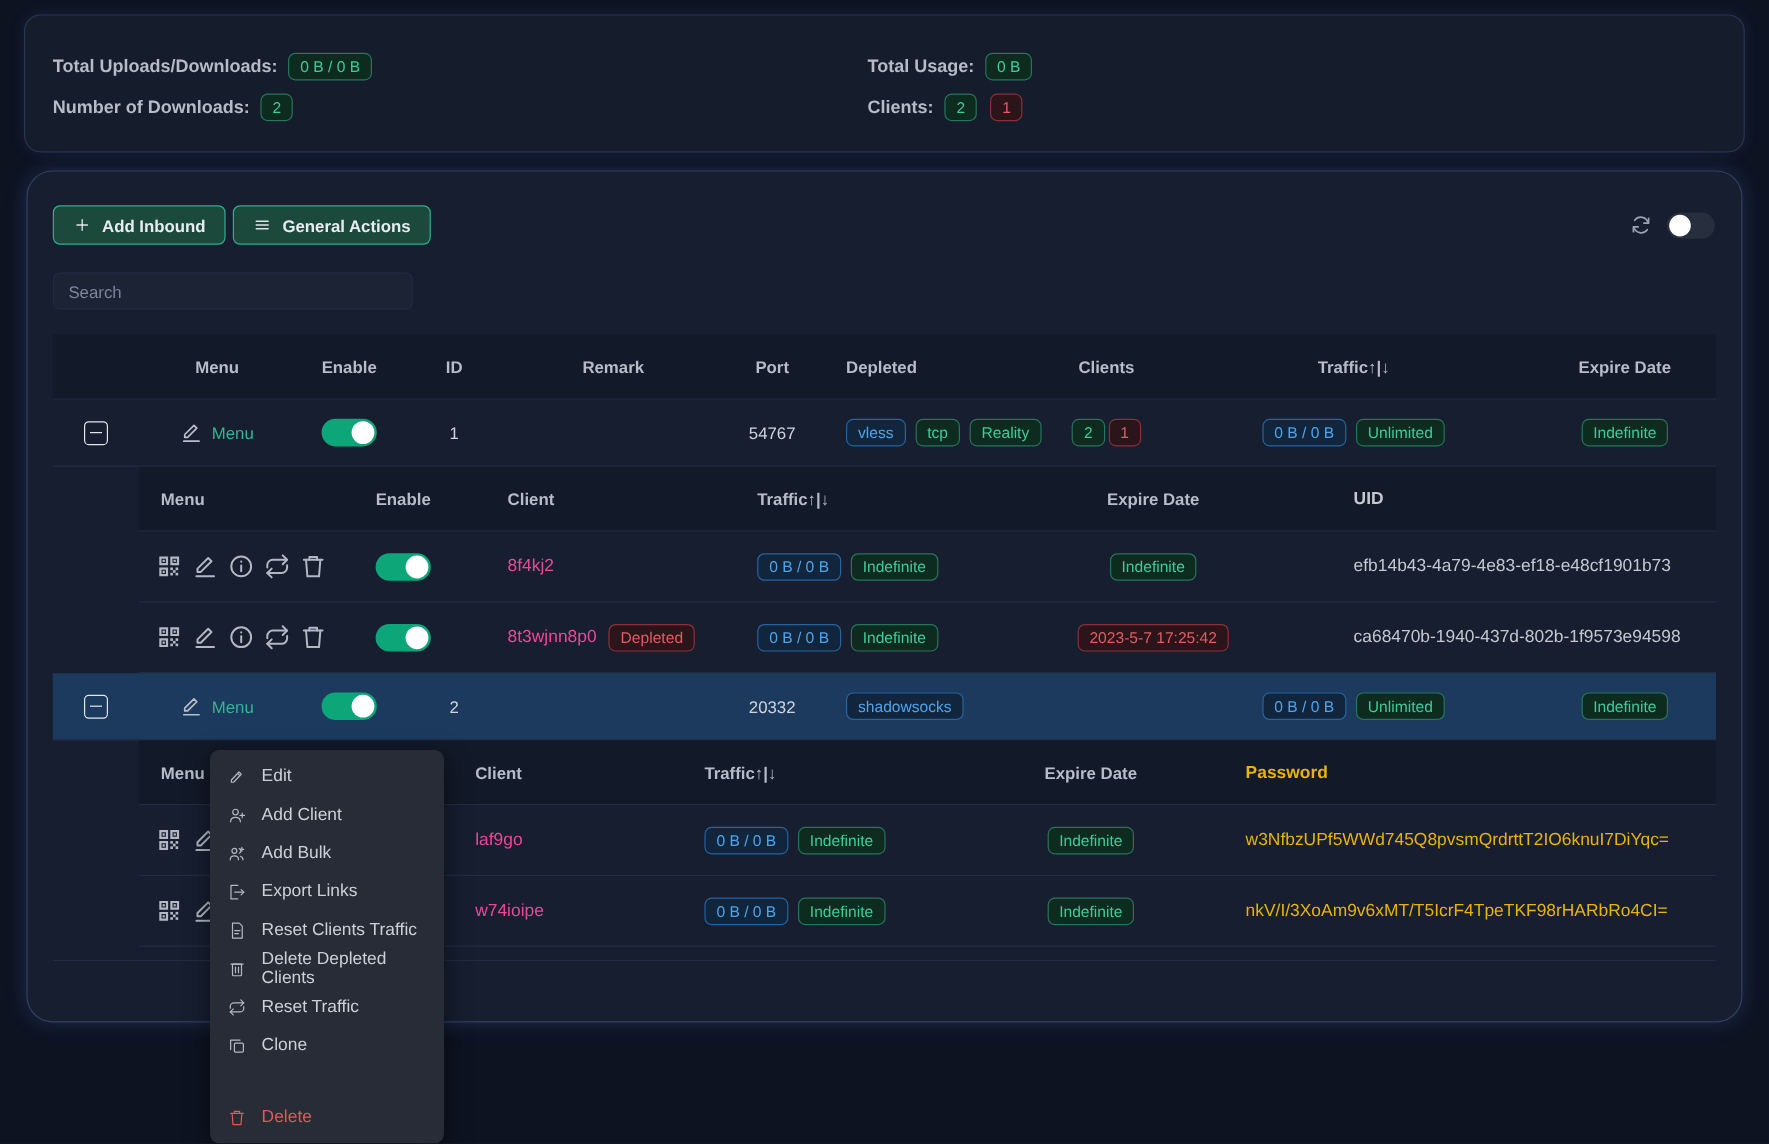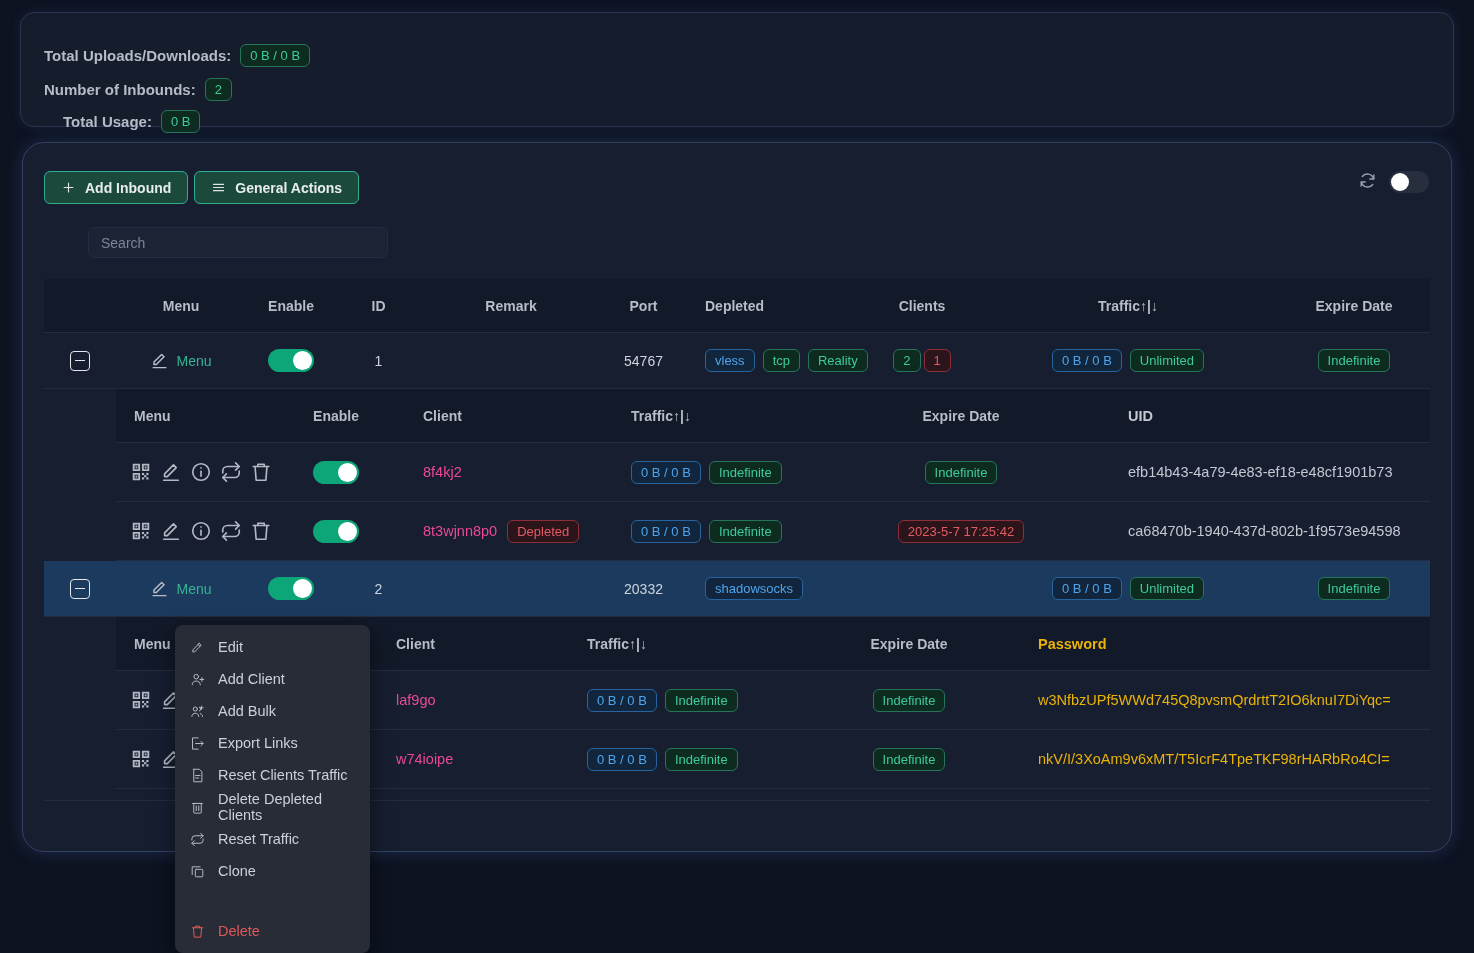--- a/index.html
+++ b/index.html
@@ -11,21 +11,21 @@
     color:#cfd4dc;
     overflow:hidden;
   }
   svg.ic { display:block; fill:none; stroke:currentColor; stroke-width:1.8; stroke-linecap:round; stroke-linejoin:round; }
 
   
   .stats-card {
     position:absolute; left:20px; top:12px; width:1434px; height:115px;
     background:#151c2c; border:1px solid #2a3550; border-radius:14px;
     box-shadow:0 0 12px rgba(90,120,220,.14);
-    display:flex; padding:26px 24px 0 23px;flex-direction:column;
+    display:flex; padding:26px 24px 0 23px;
   }
   .stats-col { display:flex; flex-direction:column; gap:2px; }
   .stats-col.left { width:660px; }
   .stats-col.right { padding-left:19px; }
   .stat-row { display:flex; align-items:center; height:32px; gap:9px; }
   .stat-label { color:#b5bcc7; font-size:15px; font-weight:700; }
 
   
   .tag {
     display:inline-block; padding:3px 9px; font-size:13px; line-height:15px;
@@ -35,38 +35,38 @@
   .tag-red   { color:var(--badge_red,#e25c63);  border-color:#8b3039; background:#2c141b; }
   .tag-blue  { color:var(--badge_blue,#4ea4ec); border-color:#27639f; background:#11263c; }
 
   
   .main-card {
     position:absolute; left:22px; top:142px; width:1430px; height:710px;
     background:#161e30; border:1px solid #33415f; border-radius:22px;
     box-shadow:0 0 18px rgba(100,140,255,.20);
     padding:28px 21px 0 21px;
   }
-  .toolbar { display:flex; align-items:flex-start; }
+  .toolbar { display:flex; align-items:center; }
   .btn {
     display:flex; align-items:center; gap:9px; height:33px; padding:0 16px;
     background:#1b4a3d; border:1px solid var(--accent,#2fae8f); border-radius:6px;
     color:#e8ecef; font-size:14px; font-weight:600; cursor:pointer; margin-right:6px;
   }
   .btn svg.ic { width:15px; height:15px; stroke:#dfe4e8; }
   .icon-btn { margin-left:auto; background:none; border:none; color:#9aa1ad; cursor:pointer; }
   .icon-btn svg.ic { width:19px; height:19px; }
 
   .toggle { width:46px; height:23px; border-radius:12px; background:#272e3d; position:relative; display:inline-block; cursor:pointer; flex:none; }
   .toggle::after { content:""; position:absolute; width:19px; height:19px; border-radius:50%; background:#fff; top:2px; left:2px; }
   .toggle.on { background:var(--toggle_on,#0da678); }
   .toggle.on::after { left:auto; right:2px; }
   .theme-switch { margin-left:12px; margin-right:1px; width:40px; height:22px; }
   .theme-switch::after { width:18px; height:18px; }
 
-  .search-wrap { margin-top:23px;margin-left:44px; }
+  .search-wrap { margin-top:23px; }
   .search-input {
     width:300px; height:31px; background:#1b2335; border:1px solid #232c42; border-radius:6px;
     color:#cfd4dc; font-size:14px; padding:0 12px; outline:none;
     font-family:"Liberation Sans", sans-serif;
   }
   .search-input::placeholder { color:#7c8699; }
 
   
   .table { margin-top:21px; }
   .t-row { display:flex; align-items:center; height:56px; border-bottom:1px solid #232c40; font-size:14px; }
@@ -208,21 +208,21 @@
   </defs>
 </svg>
 
 <div class="stats-card">
   <div class="stats-col left">
     <div class="stat-row">
       <span class="stat-label">Total Uploads/Downloads:</span>
       <span class="tag tag-green">0 B / 0 B</span>
     </div>
     <div class="stat-row">
-      <span class="stat-label">Number of Inbounds:</span>
+      <span class="stat-label">Number of Downloads:</span>
       <span class="tag tag-green">2</span>
     </div>
   </div>
   <div class="stats-col right">
     <div class="stat-row">
       <span class="stat-label">Total Usage:</span>
       <span class="tag tag-green">0 B</span>
     </div>
     <div class="stat-row">
       <span class="stat-label">Clients:</span>

